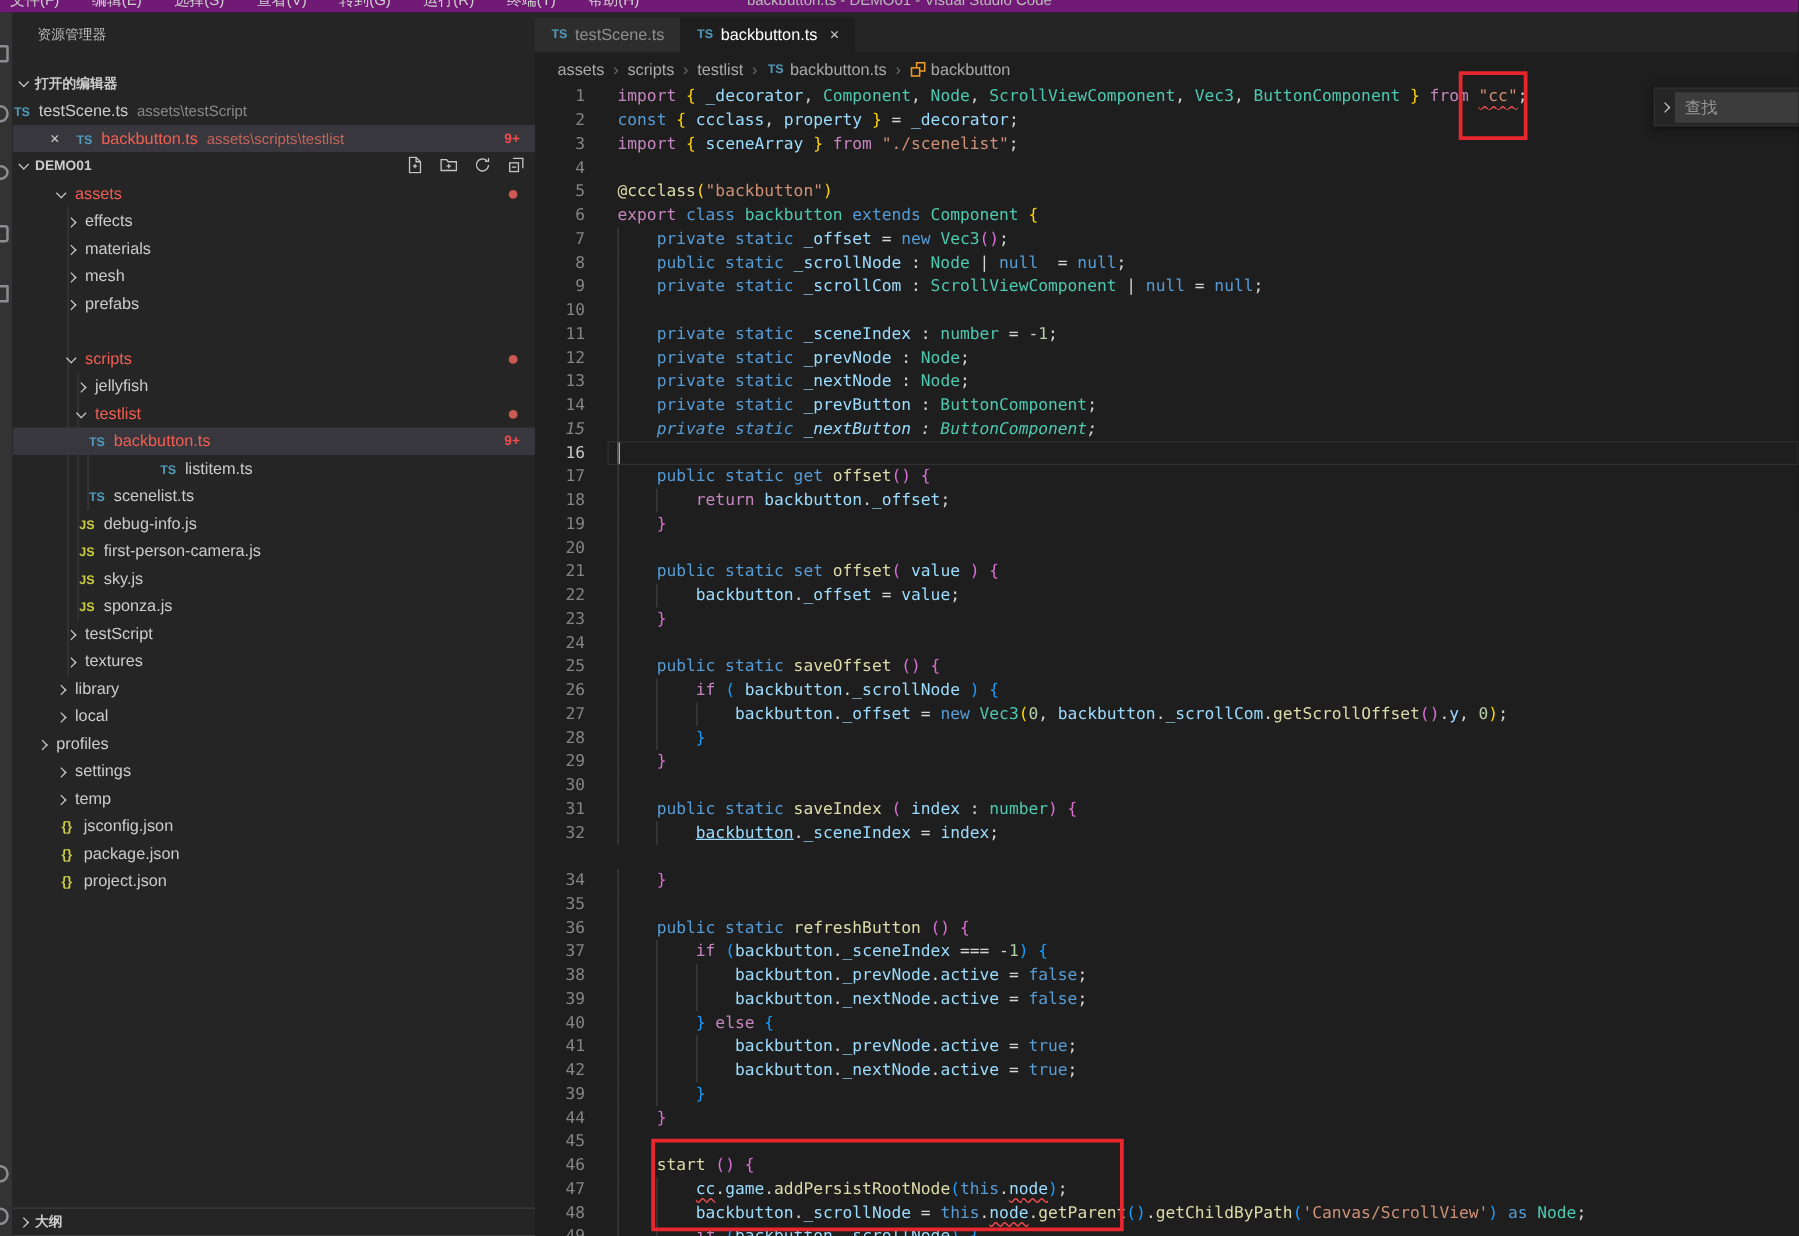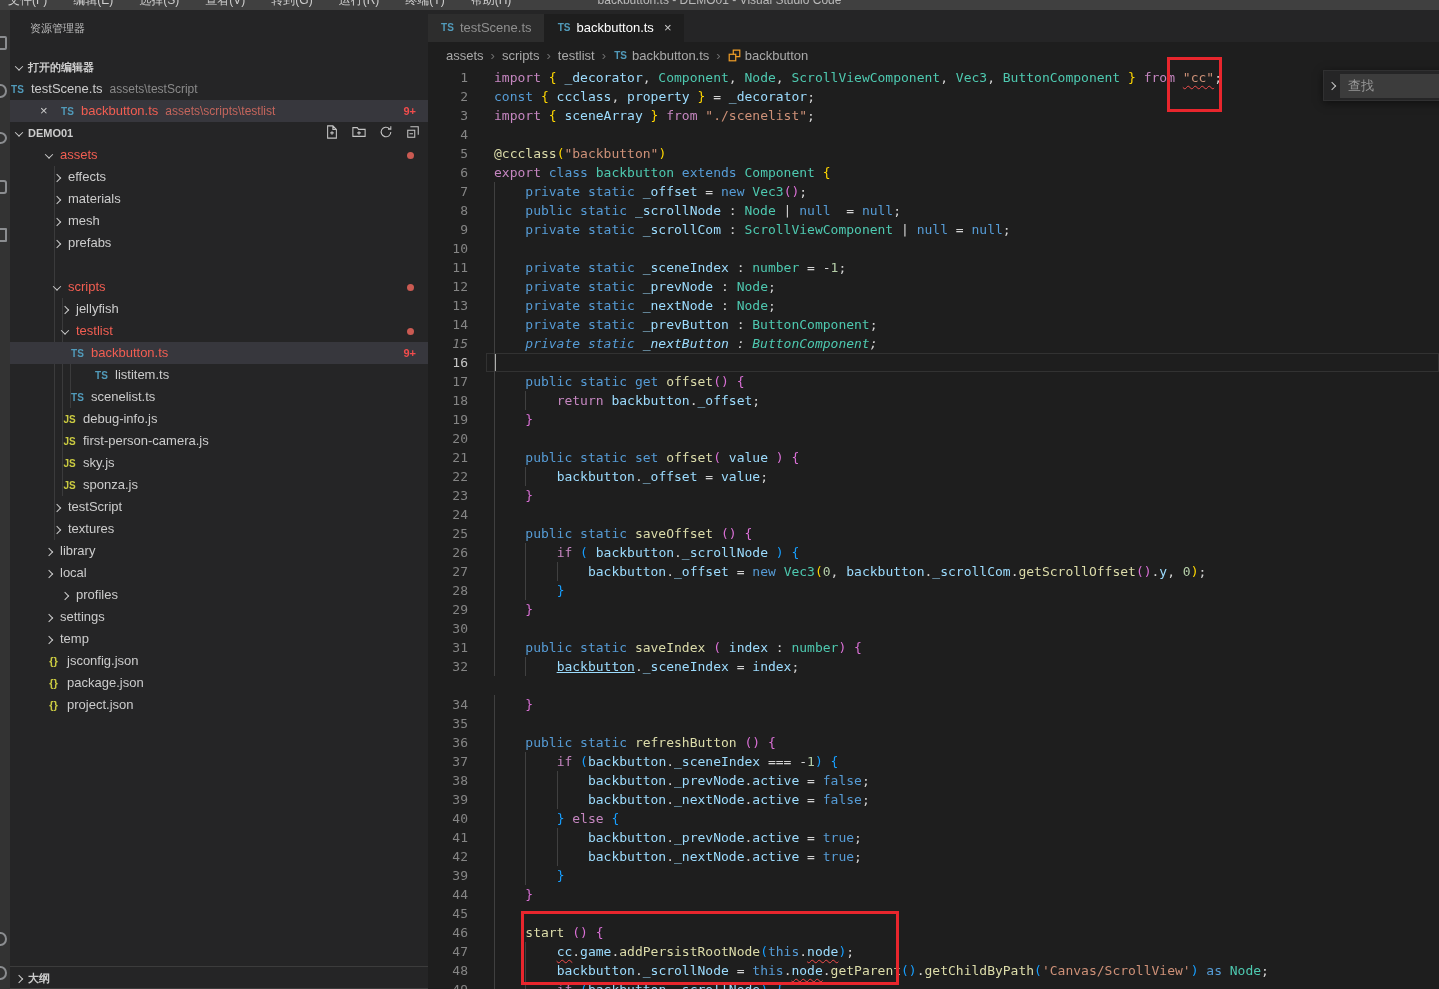--- a/index.html
+++ b/index.html
@@ -1,21 +1,21 @@
 <!DOCTYPE html>
 <html><head>
 <meta charset="utf-8">
 <style>
   * { margin:0; padding:0; box-sizing:border-box; }
   html,body { background:#101010; }
   #app { position:relative; width:1439px; height:989px; overflow:hidden;
          background:#1e1e1e; font-family:"Liberation Sans", sans-serif; color:#cccccc; }
 
   
-  .titlebar { position:absolute; left:0; top:0; width:1439px; height:10px; background:#404040; overflow:hidden; }
+  .titlebar { position:absolute; left:0; top:0; width:1439px; height:10px; background:#701a75; overflow:hidden; }
   .menu-items { position:absolute; left:8px; top:-9px; display:flex; gap:26px; font-size:12px; color:#cfcfcf; line-height:18px; white-space:nowrap; }
   .win-title { position:absolute; left:0; top:-9px; width:100%; text-align:center; font-size:12px; color:#b9b9b9; line-height:18px; }
 
   
   .activitybar { position:absolute; left:0; top:10px; width:10px; height:979px; background:#333333; overflow:hidden; }
   .abfrag { position:absolute; left:-6px; width:13px; height:14px; border:2px solid #9b9ea1; opacity:.85; }
 
   
   .sidebar { position:absolute; left:10px; top:10px; width:418px; height:979px; background:#252526; overflow:hidden; font-size:13px; }
   .sb-title { position:absolute; left:0; top:0; width:100%; height:36px; line-height:36px; padding-left:20px; font-size:11px; color:#bbbbbb; }
@@ -144,31 +144,31 @@
       <div class="tguide" style="left:60px;top:198px;height:66px"></div>
     <div class="trow" style="top: 0px; padding-left: 36px;"><span class="chev d"></span><span class="tlabel err">assets</span><span class="dot"></span></div>
         <div class="trow" style="top: 22px; padding-left: 44px;"><span class="chev r"></span><span class="tlabel">effects</span></div>
         <div class="trow" style="top: 44px; padding-left: 44px;"><span class="chev r"></span><span class="tlabel">materials</span></div>
         <div class="trow" style="top: 66px; padding-left: 44px;"><span class="chev r"></span><span class="tlabel">mesh</span></div>
         <div class="trow" style="top: 88px; padding-left: 44px;"><span class="chev r"></span><span class="tlabel">prefabs</span></div>
         <div class="trow" style="top: 132px; padding-left: 44px;"><span class="chev d"></span><span class="tlabel err">scripts</span><span class="dot"></span></div>
         <div class="trow" style="top: 154px; padding-left: 52px;"><span class="chev r"></span><span class="tlabel">jellyfish</span></div>
         <div class="trow" style="top: 176px; padding-left: 52px;"><span class="chev d"></span><span class="tlabel err">testlist</span><span class="dot"></span></div>
         <div class="trow sel" style="top: 198px; padding-left: 60px;"><b class="fic ts">TS</b><span class="tlabel err">backbutton.ts</span><span class="badge">9+</span></div>
-        <div class="trow" style="top: 220px; padding-left: 84px;"><b class="fic ts">TS</b><span class="tlabel">listitem.ts</span></div>
+        <div class="trow" style="top: 220px; padding-left: 84px; margin-left: 33px;"><b class="fic ts">TS</b><span class="tlabel">listitem.ts</span></div>
         <div class="trow" style="top: 242px; padding-left: 60px;"><b class="fic ts">TS</b><span class="tlabel">scenelist.ts</span></div>
         <div class="trow" style="top: 264px; padding-left: 52px;"><b class="fic js">JS</b><span class="tlabel">debug-info.js</span></div>
         <div class="trow" style="top: 286px; padding-left: 52px;"><b class="fic js">JS</b><span class="tlabel">first-person-camera.js</span></div>
         <div class="trow" style="top: 308px; padding-left: 52px;"><b class="fic js">JS</b><span class="tlabel">sky.js</span></div>
         <div class="trow" style="top: 330px; padding-left: 52px;"><b class="fic js">JS</b><span class="tlabel">sponza.js</span></div>
         <div class="trow" style="top: 352px; padding-left: 44px;"><span class="chev r"></span><span class="tlabel">testScript</span></div>
         <div class="trow" style="top: 374px; padding-left: 44px;"><span class="chev r"></span><span class="tlabel">textures</span></div>
         <div class="trow" style="top: 396px; padding-left: 36px;"><span class="chev r"></span><span class="tlabel">library</span></div>
         <div class="trow" style="top: 418px; padding-left: 36px;"><span class="chev r"></span><span class="tlabel">local</span></div>
-        <div class="trow" style="top: 440px; padding-left: 52px;"><span class="chev r"></span><span class="tlabel">profiles</span></div>
+        <div class="trow" style="top: 440px; padding-left: 21px;"><span class="chev r"></span><span class="tlabel">profiles</span></div>
         <div class="trow" style="top: 462px; padding-left: 36px;"><span class="chev r"></span><span class="tlabel">settings</span></div>
         <div class="trow" style="top: 484px; padding-left: 36px;"><span class="chev r"></span><span class="tlabel">temp</span></div>
         <div class="trow" style="top: 506px; padding-left: 36px;"><b class="fic json">{}</b><span class="tlabel">jsconfig.json</span></div>
         <div class="trow" style="top: 528px; padding-left: 36px;"><b class="fic json">{}</b><span class="tlabel">package.json</span></div>
         <div class="trow" style="top: 550px; padding-left: 36px;"><b class="fic json">{}</b><span class="tlabel">project.json</span></div>
       </div>
 
     <div class="sect-hdr bottom-sect" style="top:956px">
       <span class="chev r"></span><span>大纲</span>
     </div>

